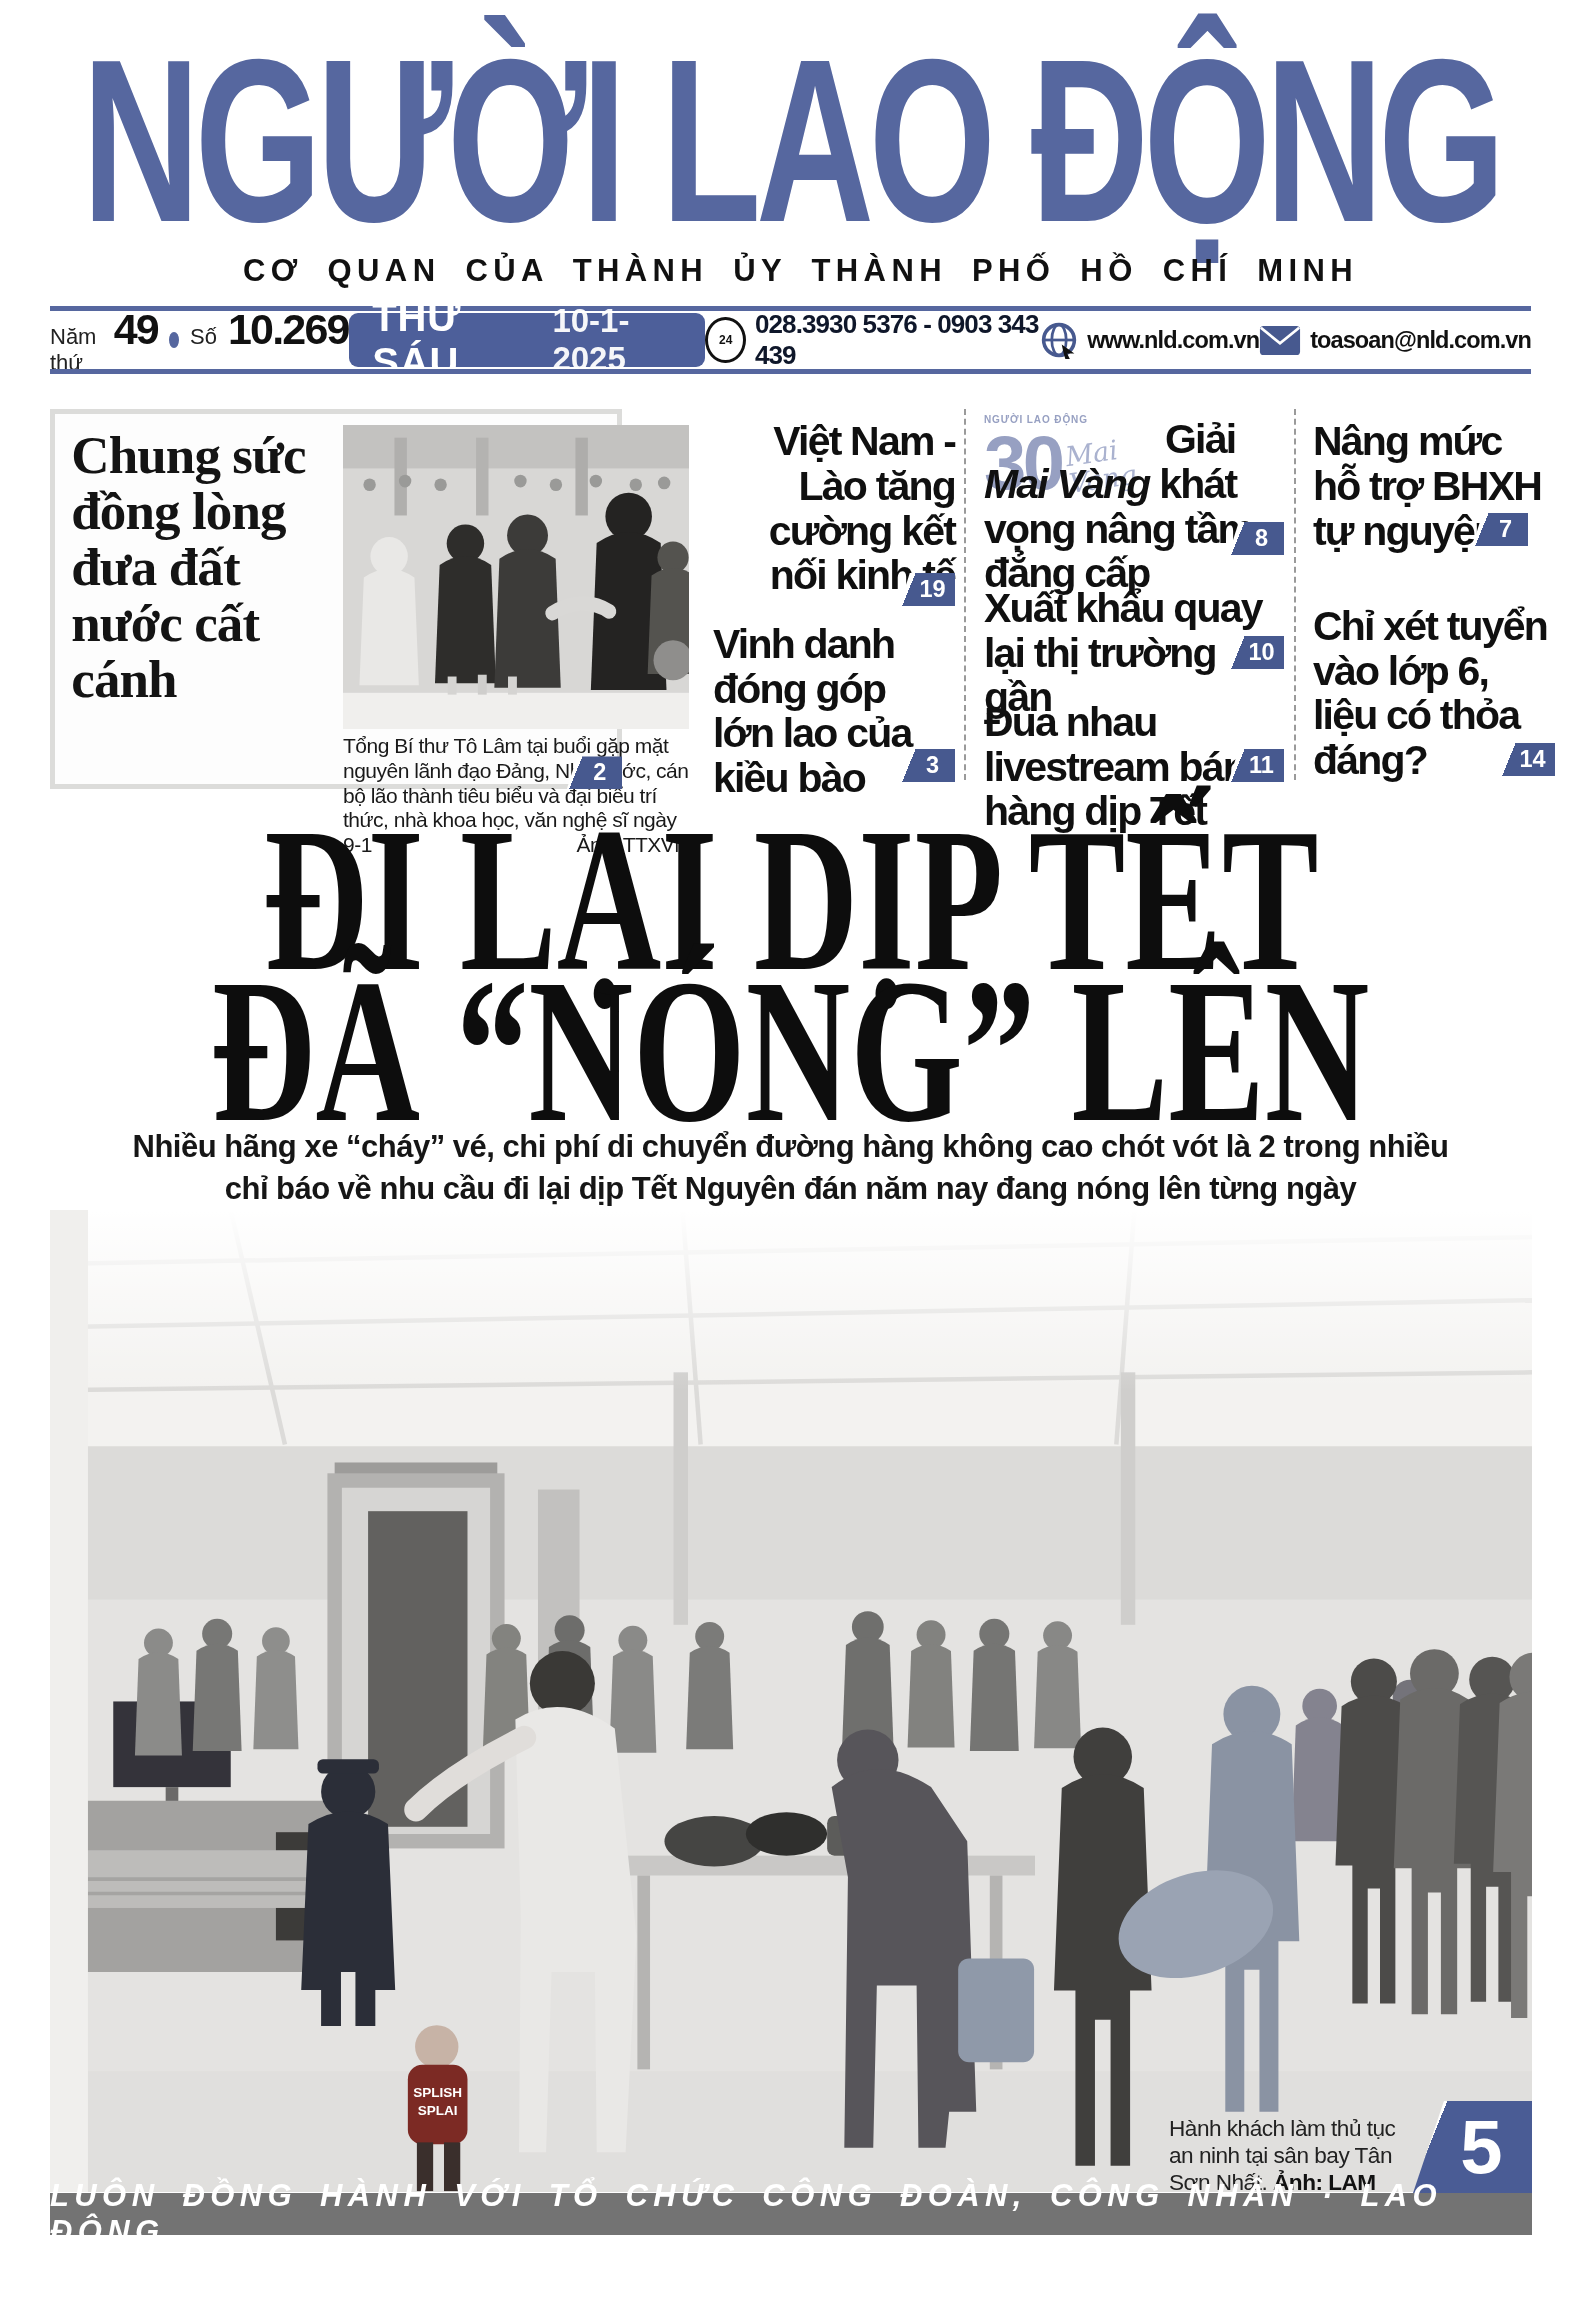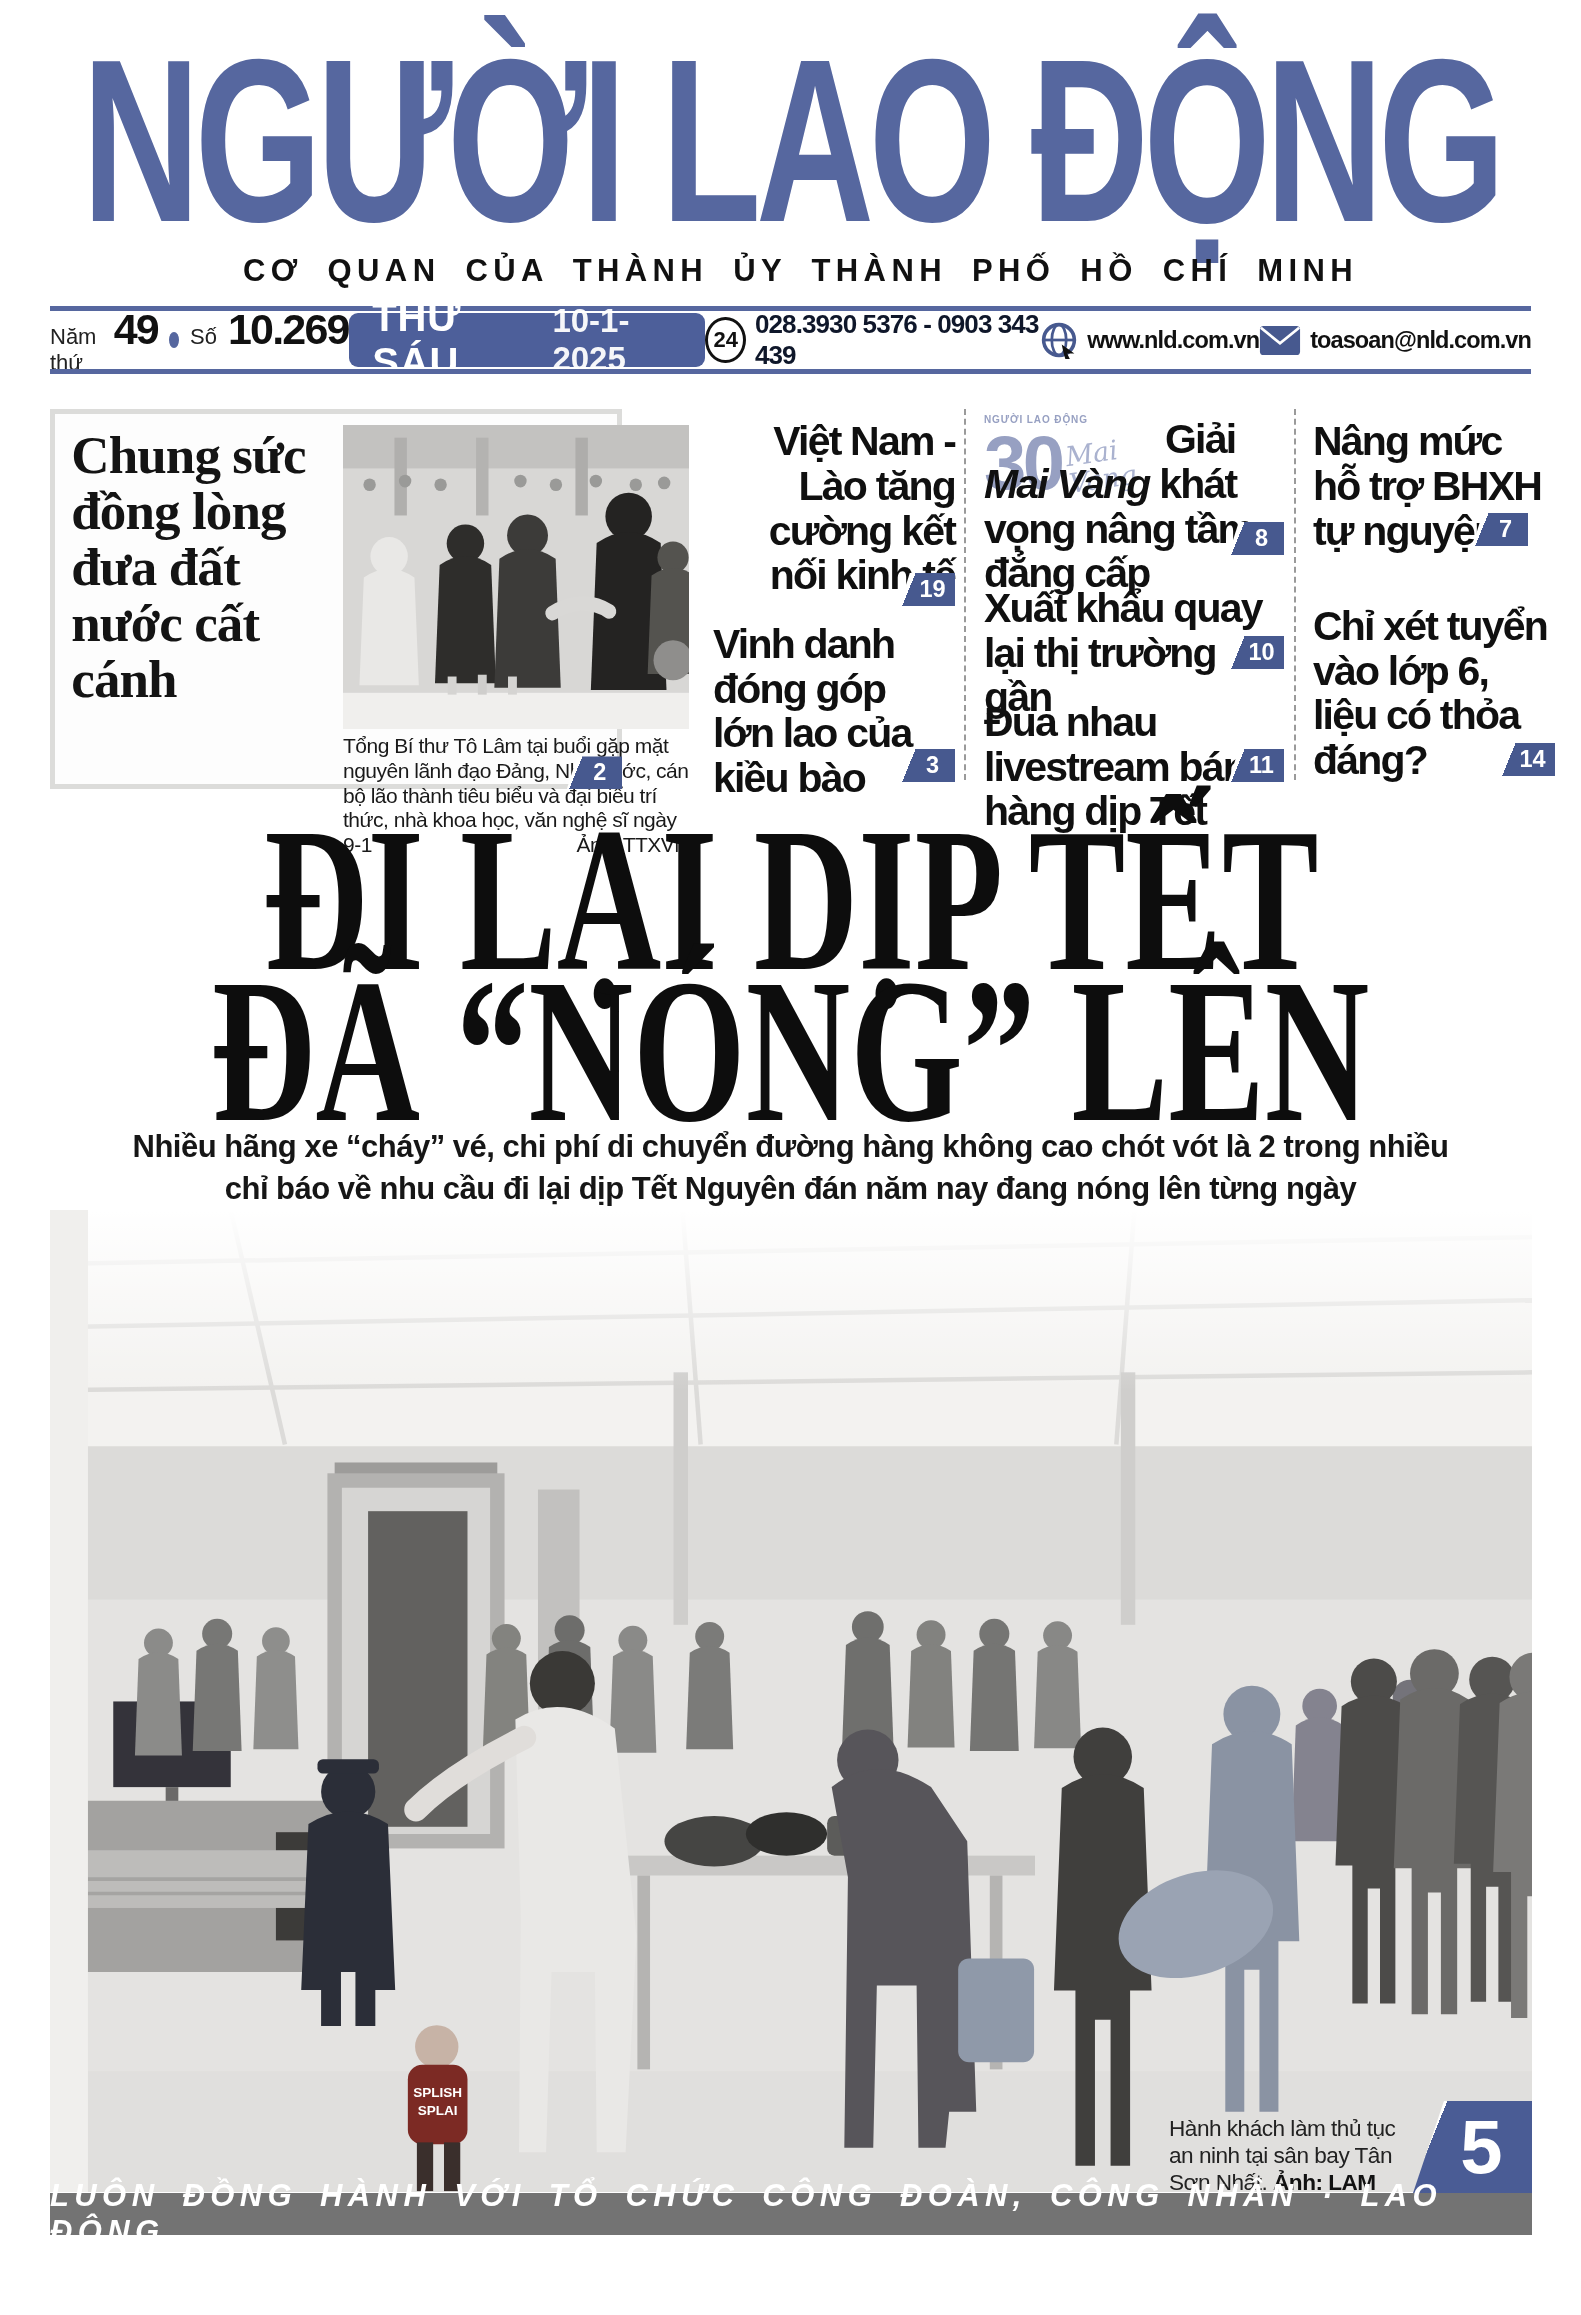--- a/index.html
+++ b/index.html
@@ -21,21 +21,21 @@
   .dl-lbl{font-size:22px;color:#222;}
   .dl-big{font-size:43px;font-weight:bold;color:#111;letter-spacing:-1.8px;}
   .dl-dot{width:16.3px;height:16.3px;border-radius:50%;background:#56679f;align-self:center;}
   .daybox{background:#4d5f9a;color:#fff;border-radius:9px;height:54px;
       display:flex;align-items:center;gap:18px;padding:0 23.5px;}
   .daybox .day{font-weight:bold;font-size:40px;letter-spacing:0.9px;}
   .daybox .date{font-weight:bold;font-size:33px;opacity:.95;}
   .dl-group{display:flex;align-items:center;gap:9px;}
   .phone-ic{width:40px;height:40px;border:3.6px solid #111;border-radius:50%;
       display:flex;align-items:center;justify-content:center;
-      font-weight:bold;font-size:22px;color:#111;}
+      font-weight:bold;font-size:12px;color:#111;}
   .dl-phone{font-weight:bold;font-size:26px;color:#0f172a;letter-spacing:-0.9px;}
   .dl-site,.dl-mail{font-weight:bold;font-size:23.5px;color:#111;letter-spacing:-0.9px;}
   
   .feature{position:absolute;left:50px;top:409px;width:572px;height:380px;
       background:#fdfdfd;border:5.4px solid #dcdcda;box-sizing:border-box;}
   .feature-hl{position:absolute;left:16.3px;top:12.7px;width:271px;
       font-family:"Liberation Serif","DejaVu Serif",serif;font-weight:bold;
       font-size:53px;line-height:1.06;color:#141414;letter-spacing:-0.9px;}
   .feature-photo{position:absolute;left:288px;top:11px;width:346px;height:304px;background:#d8d7d5;}
   .feature-cap{position:absolute;left:288px;top:320px;width:346px;

